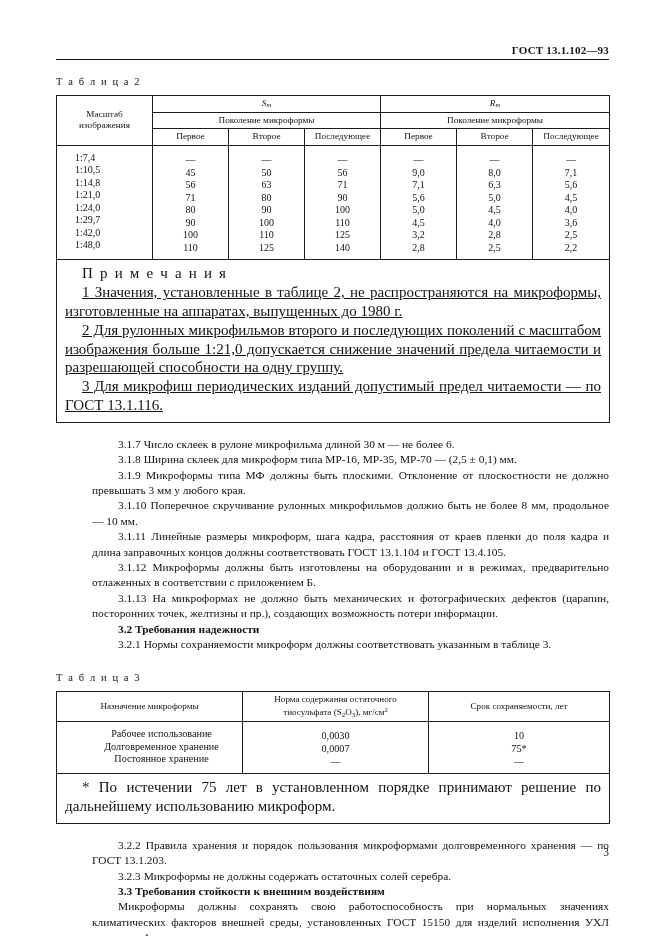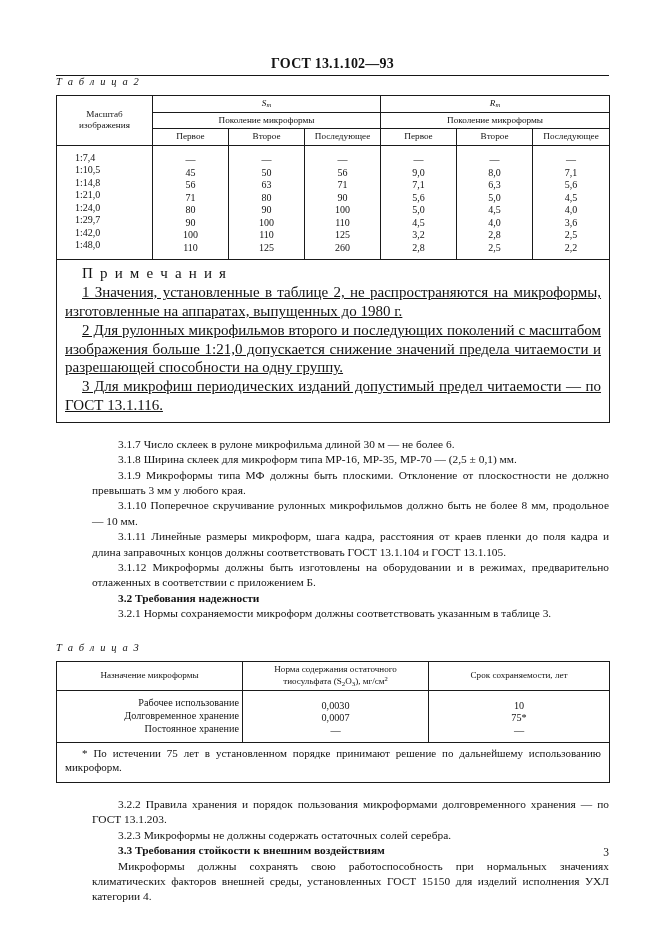--- a/index.html
+++ b/index.html
@@ -19,45 +19,44 @@
     position: absolute;
     left: 0; top: 0;
     width: 661px;
     height: 936px;
     overflow: hidden;
   }
   
   .doc-header {
     position: absolute;
     left: 56px;
-    top: 56px;
+    top: 44px;
     width: 553px;
-    text-align: center;
+    text-align: right;
     font-weight: bold;
-    font-size: 14px;
+    font-size: 11px;
     letter-spacing: 0.2px;
   }
   .doc-header .hrule {
     margin-top: 3px;
     border-bottom: 1.1px solid #161616;
     width: 100%;
   }
   
   .content {
     position: absolute;
     left: 56px;
     top: 76px;
     width: 553px;
   }
   .tbl-caption {
     font-size: 10.5px;
     letter-spacing: 1.6px;
     margin: 0 0 8px 0;
     font-family: "Liberation Serif", "DejaVu Serif", serif;
-    font-style: italic;
   }
   .tbl-caption .num { letter-spacing: 0; }
 
   
   table.gost {
     border-collapse: collapse;
     width: 553px;
     table-layout: fixed;
     font-size: 9.2px;
   }
@@ -139,27 +138,27 @@
   }
   .t3-data td {
     border-top: 0;
     border-bottom: 0;
     padding: 0;
     font-size: 10.2px;
     line-height: 13.6px;
     vertical-align: top;
   }
   .t3-data td.namecol {
-    text-align: right;
+    text-align: center;
     padding-left: 27px;
   }
   .t3-foot {
     text-align: left !important;
     padding: 4px 8px 7px 8px !important;
-    font-size: 11px;
+    font-size: 15px;
     line-height: 12.4px;
   }
   .t3-foot .fn { text-indent: 17px; text-align: justify; margin: 0; }
   .sub2 { font-size: 0.75em; vertical-align: -0.25em; }
   .sup2 { font-size: 0.72em; vertical-align: 0.45em; }
 
   .page-number {
     position: absolute;
     right: 52px;
     bottom: 78px;
@@ -263,21 +262,21 @@
           <td>
             <div class="t2-pad-top"></div>
             <div id="t2c3">
                 <div>—</div>
                 <div>56</div>
                 <div>71</div>
                 <div>90</div>
                 <div>100</div>
                 <div>110</div>
                 <div>125</div>
-                <div>260</div>
+                <div>140</div>
               </div>
           </td>
           <td>
             <div class="t2-pad-top"></div>
             <div id="t2c4">
                 <div>—</div>
                 <div>9,0</div>
                 <div>7,1</div>
                 <div>5,6</div>
                 <div>5,0</div>
@@ -323,22 +322,23 @@
           </td>
         </tr>
       </tbody>
     </table>
 
     <div class="body-block">
       <p class="para">3.1.7  Число склеек в рулоне микрофильма длиной 30 м — не более 6.</p>
       <p class="para">3.1.8  Ширина склеек для микроформ типа МР-16, МР-35, МР-70 — (2,5 ± 0,1) мм.</p>
       <p class="para">3.1.9  Микроформы типа МФ должны быть плоскими. Отклонение от плоскостности не должно превышать 3 мм у любого края.</p>
       <p class="para">3.1.10  Поперечное скручивание рулонных микрофильмов должно быть не более 8 мм, продольное — 10 мм.</p>
-      <p class="para">3.1.11  Линейные размеры микроформ, шага кадра, расстояния от краев пленки до поля кадра и длина заправочных концов должны соответствовать ГОСТ 13.1.104 и ГОСТ 13.1.105.</p>
+      <p class="para">3.1.11  Линейные размеры микроформ, шага кадра, расстояния от краев пленки до поля кадра и длина заправочных концов должны соответствовать ГОСТ 13.1.104 и ГОСТ 13.4.105.</p>
       <p class="para">3.1.12  Микроформы должны быть изготовлены на оборудовании и в режимах, предварительно отлаженных в соответствии с приложением Б.</p>
+      <p class="para">3.1.13  На микроформах не должно быть механических и фотографических дефектов (царапин, посторонних точек, желтизны и пр.), создающих возможность потери информации.</p>
       <p class="para sub">3.2  Требования надежности</p>
       <p class="para">3.2.1  Нормы сохраняемости микроформ должны соответствовать указанным в таблице 3.</p>
     </div>
 
     <div class="tbl-caption" style="margin-top:20px;">
       <span>Т а б л и ц а</span>
       <span class="num">3</span>
     </div>
 
     <table class="gost">

